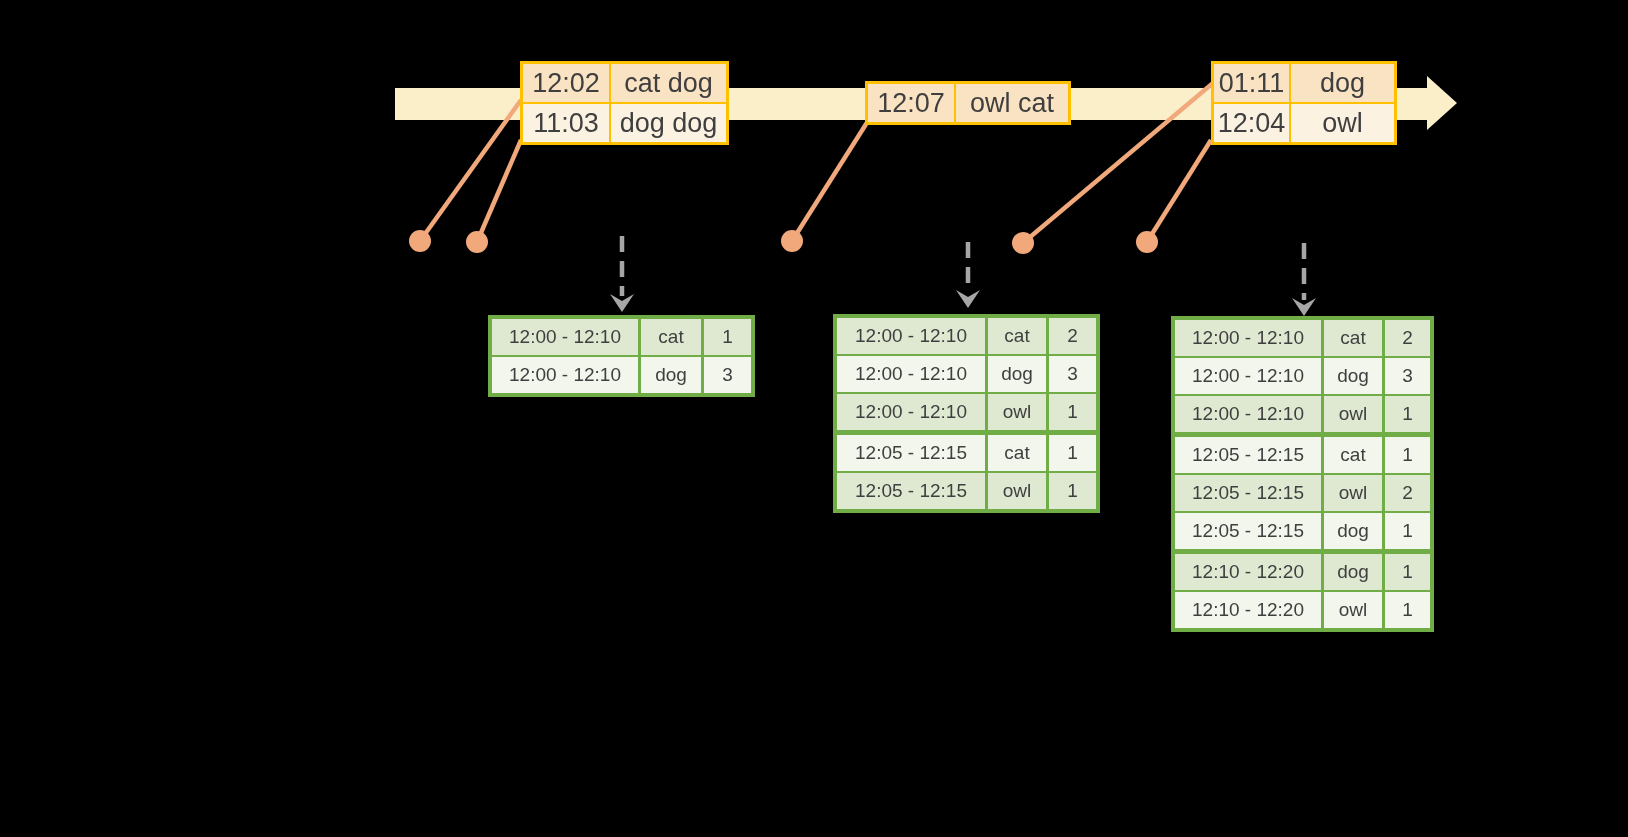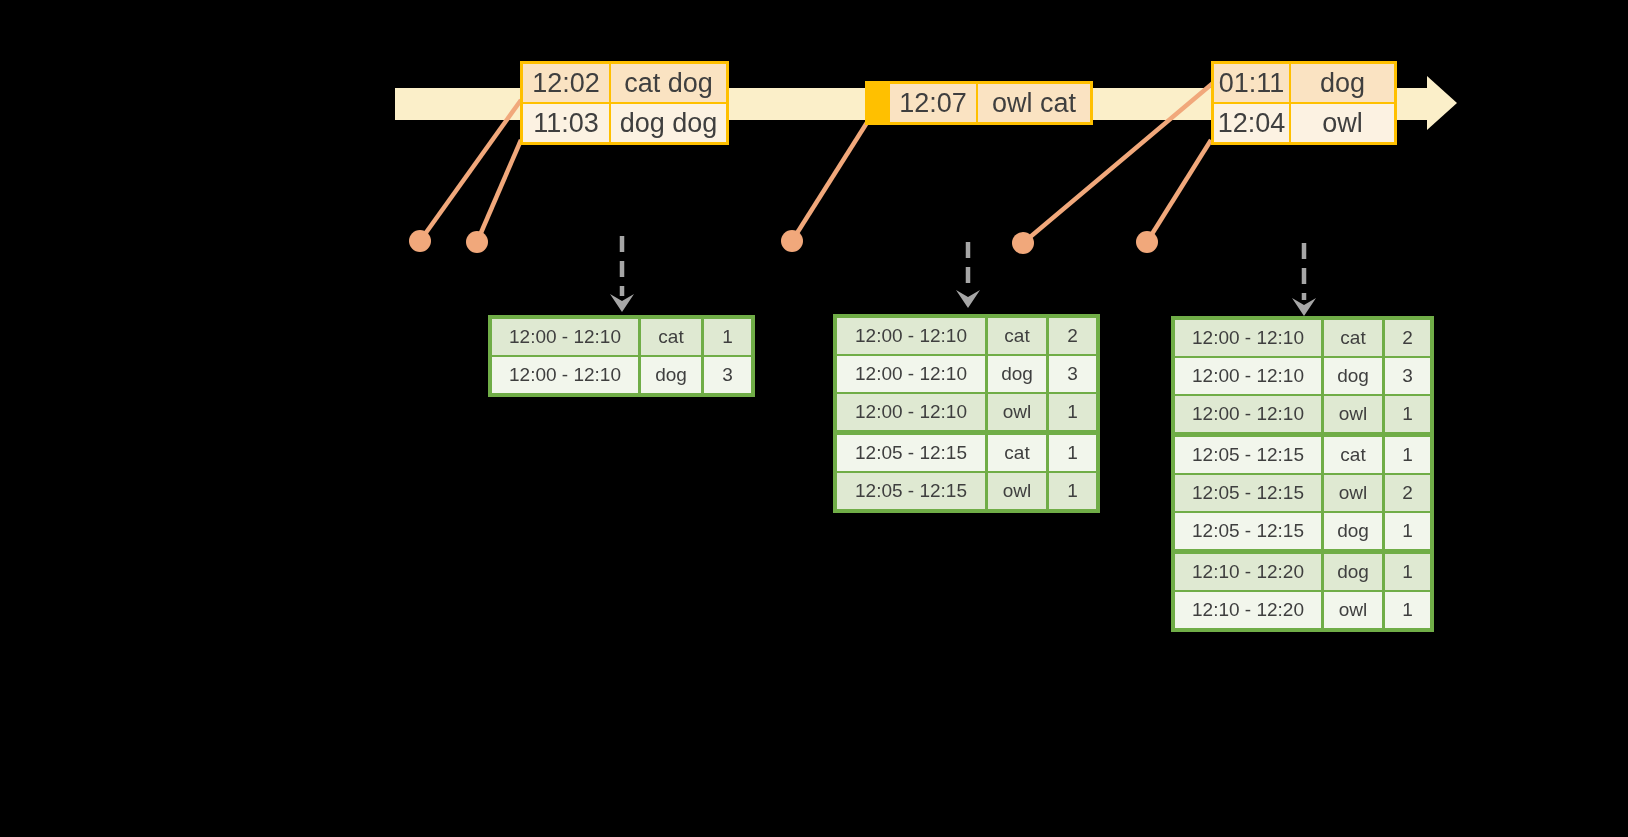--- a/index.html
+++ b/index.html
@@ -19,21 +19,21 @@
   .etable{
     position:absolute;display:grid;column-gap:2px;row-gap:2px;
     background:var(--event-border);border:3px solid var(--event-border);
     font-size:27px;
   }
   .etable .row{display:contents;}
   .etable .cell{display:flex;align-items:center;justify-content:center;height:38px;}
   .etable .row:nth-child(odd)  .cell{background:var(--event-row-odd);}
   .etable .row:nth-child(even) .cell{background:var(--event-row-even);}
   #etable-1{left:520px;top:61px;grid-template-columns:86px 115px;}
-  #etable-2{left:865px;top:81px;grid-template-columns:86px 112px;padding-left:22px;}
+  #etable-2{left:865px;top:81px;grid-template-columns:86px 112px;}
   #etable-3{left:1211px;top:61px;grid-template-columns:75px 103px;}
 
   
   .gtable{
     position:absolute;display:grid;column-gap:3px;row-gap:2px;
     background:var(--result-border);border:4px solid var(--result-border);
     font-size:19px;
   }
   .gtable .row{display:contents;}
   .gtable .cell{display:flex;align-items:center;justify-content:center;height:36px;}

